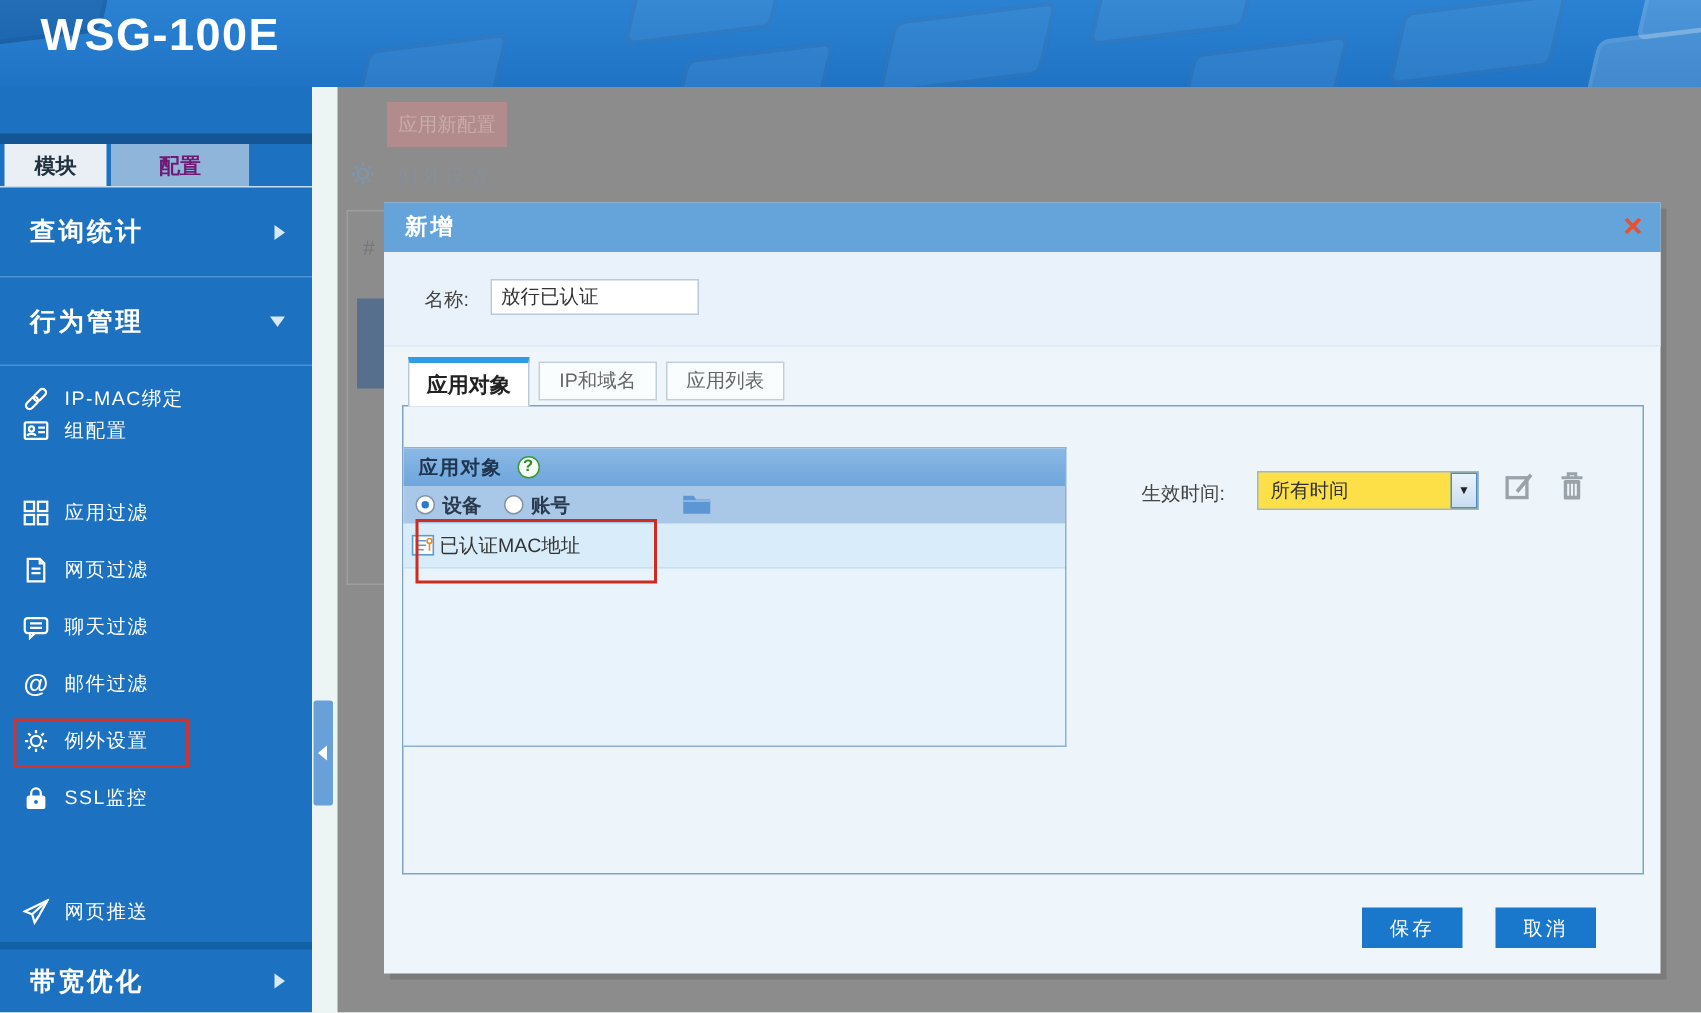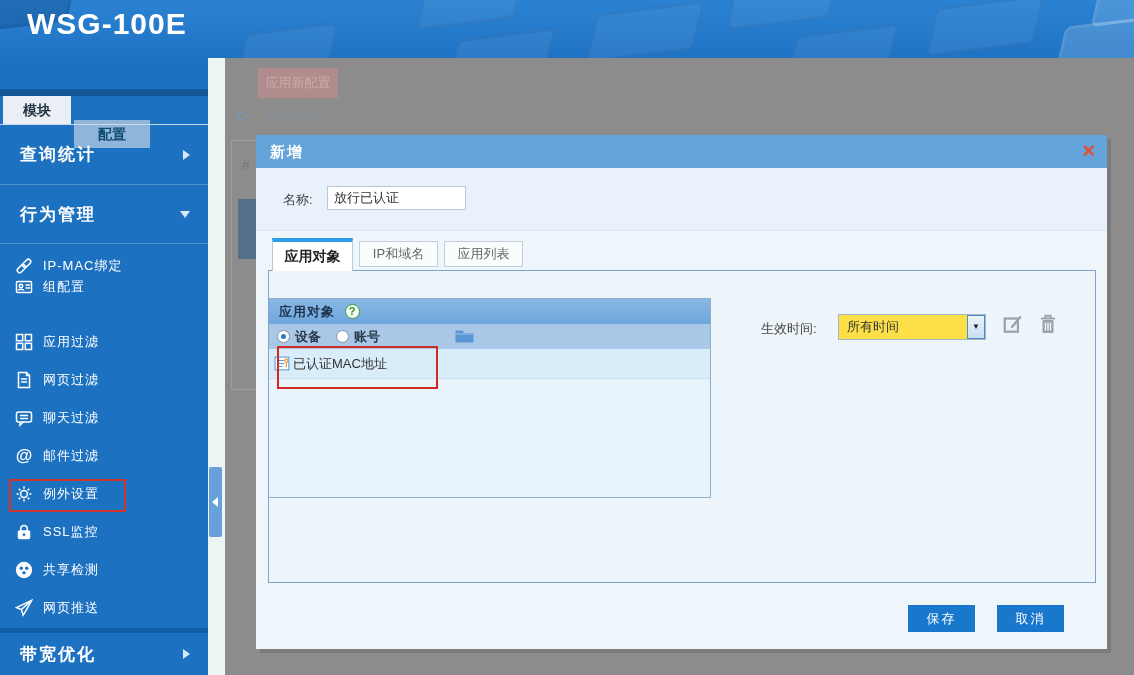--- a/index.html
+++ b/index.html
@@ -14,21 +14,21 @@
          border:3px solid rgba(6,40,90,0.10); transform:rotate(-7deg) skewX(-20deg); }
   .key.dark { background:rgba(5,35,80,0.22); border-color:rgba(5,35,80,0.1); }
   .key.lite { background:rgba(255,255,255,0.16); border-color:rgba(255,255,255,0.08); }
   #app-title { left:27px; top:7px; color:#fff; font-size:30px; font-weight:bold; letter-spacing:1px; }
 
   
   #sidebar { left:0; top:58px; width:208px; height:617px; background:#1d71c1; color:#fff; }
   .side-darkband { left:0; top:31px; width:208px; height:7px; background:rgba(9,50,95,0.45); }
   .side-tab { top:38px; height:28px; text-align:center; line-height:28px; font-size:14px; font-weight:bold; cursor:pointer; }
   #tab-module { left:3px; width:68px; background:#e9eff5; color:#22323f; }
-  #tab-config { left:74px; width:76px; background:#8fb5da; color:#0c4a6e;margin-top:24px; }
+  #tab-config { left:74px; width:92px; background:#8fb5da; color:#701a75; }
   .side-topline { left:0; top:66px; width:208px; height:1px; background:#c9dcec; }
   .sgroup { left:0; width:208px; display:flex; align-items:center; cursor:pointer; }
   .sgroup .glabel { margin-left:20px; font-size:17px; font-weight:bold; letter-spacing:2px; }
   .garrow { position:absolute; right:18px; }
   .tri-r { width:0; height:0; border-left:7px solid #d7e8f7; border-top:5px solid transparent; border-bottom:5px solid transparent; }
   .tri-d { width:0; height:0; border-top:7px solid #d7e8f7; border-left:5px solid transparent; border-right:5px solid transparent; }
   .ssep { left:0; width:208px; height:1px; background:#4c91d2; }
   .sitem { left:0; width:208px; height:38px; display:flex; align-items:center; padding-left:14px; cursor:pointer; }
   .sicon { width:20px; height:20px; display:inline-flex; align-items:center; justify-content:center; margin-right:9px; flex:none; }
   .sicon svg { stroke:#fff; fill:none; stroke-width:1.5; }
@@ -219,31 +219,20 @@
     <span class="sicon">
       <svg width="18" height="18" viewBox="0 0 18 18">
           <path d="M5.8 8V5.8a3.2 3.2 0 0 1 6.4 0V8"></path>
           <rect x="3.5" y="8" width="11" height="7.6" rx="1" fill="#fff" stroke="#fff"></rect>
           <circle cx="9" cy="11.6" r="1.3" fill="#1d71c1" stroke="none"></circle>
         </svg>
     </span>
     <span class="slabel">SSL监控</span>
   </div>
 
-  <div class="sitem abs" style="top:493px;">
-    <span class="sicon">
-      <svg width="18" height="18" viewBox="0 0 18 18">
-          <circle cx="9" cy="9" r="7.4" fill="#fff" stroke="#fff"></circle>
-          <circle cx="6.3" cy="7.2" r="1.7" fill="#1d71c1" stroke="none"></circle>
-          <circle cx="11.7" cy="7.2" r="1.7" fill="#1d71c1" stroke="none"></circle>
-          <circle cx="9" cy="11.8" r="1.7" fill="#1d71c1" stroke="none"></circle>
-        </svg>
-    </span>
-    <span class="slabel">共享检测</span>
-  </div>
 
   <div class="sitem abs" style="top:531px;">
     <span class="sicon">
       <svg width="18" height="18" viewBox="0 0 18 18">
           <path d="M16.6 1.4L1.4 8.6l5 1.9 1.7 5.6 2.7-4.3 5.8-10.4z"></path>
           <path d="M6.4 10.5L16.6 1.4"></path>
         </svg>
     </span>
     <span class="slabel">网页推送</span>
   </div>

